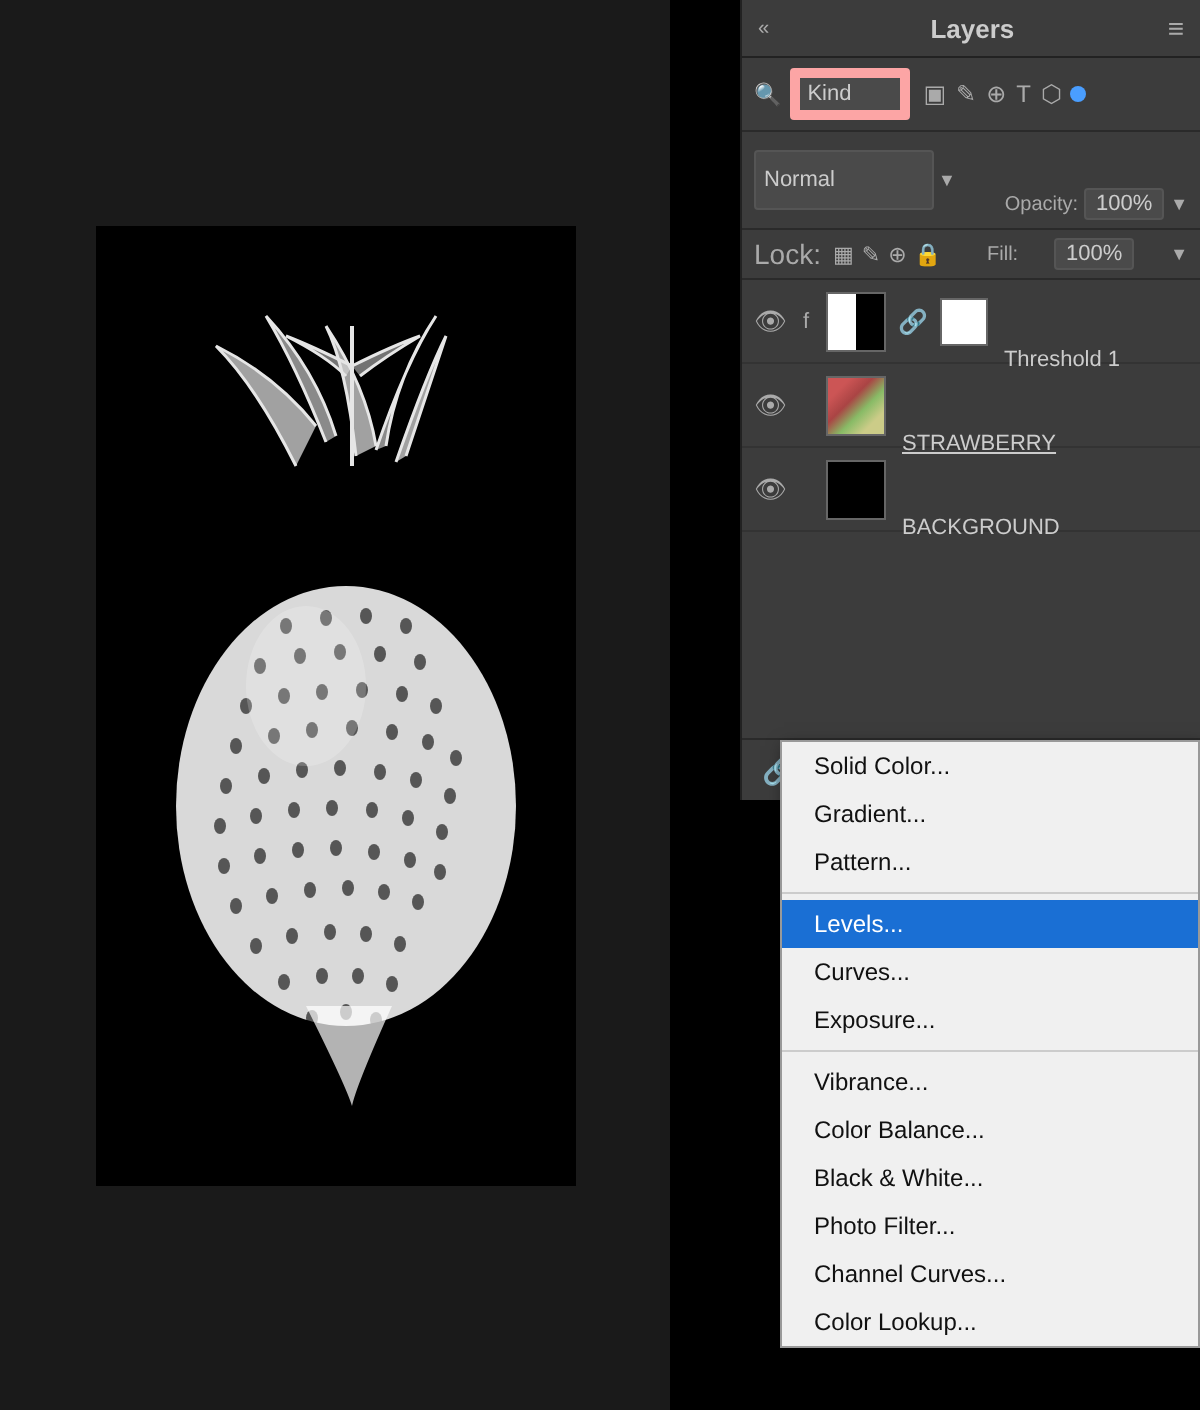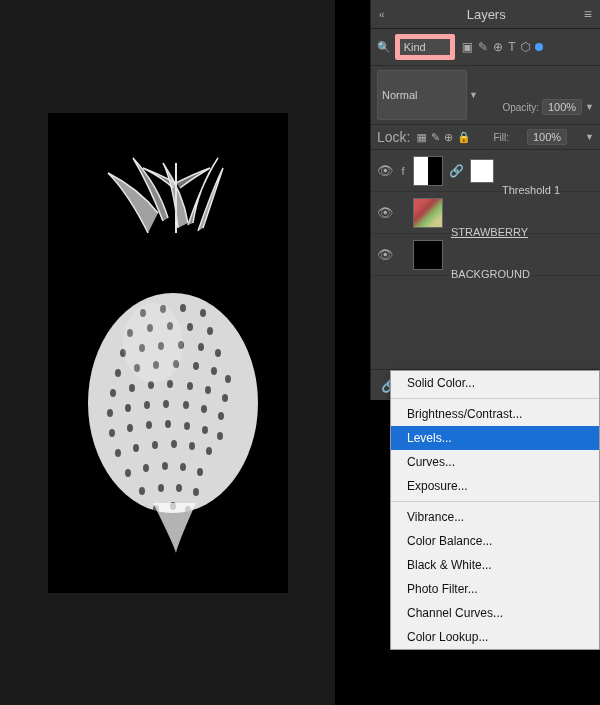--- a/index.html
+++ b/index.html
@@ -56,21 +56,21 @@
       padding: 6px 8px;
       display: flex;
       align-items: center;
       justify-content: space-between;
       border-bottom: 1px solid #222;
     }
 
     .panel-title {
       color: #ccc;
       font-size: 13px;
-      font-weight: normal;
+      font-weight: bold;
       text-align: center;
     }
 
     .panel-menu-icon {
       color: #aaa;
       font-size: 14px;
       cursor: pointer;
     }
 
     .panel-collapse-icon {
@@ -139,21 +139,21 @@
       align-items: center;
       gap: 6px;
       border-bottom: 1px solid #2a2a2a;
     }
 
     .blend-dropdown {
       background: #4a4a4a;
       border: 1px solid #555;
       color: #ccc;
       font-size: 11px;
-      padding: 18px 4px;
+      padding: 8px 4px;
       width: 90px;
       cursor: pointer;
       appearance: none;
       -webkit-appearance: none;
       border-radius: 2px;
     }
 
     .opacity-section {
       display: flex;
       align-items: center;
@@ -578,22 +578,23 @@
     <div class="panel-toolbar">
       <button class="toolbar-btn">🔗</button>
       <button class="toolbar-btn" style="font-style:italic; font-weight:bold; font-size:13px; color:#ccc;">fx</button>
       <button class="toolbar-btn">⬜</button>
     </div>
   </div>
 </div>
 
 <div class="dropdown-menu" id="dropdown-menu">
 <div class="menu-item">Solid Color...</div>
+    <div class="menu-item">Gradient...</div>
+    <div class="menu-item">Pattern...</div>
     <div class="menu-separator"></div>
-    <div class="menu-item">Brightness/Contrast...</div>
     <div class="menu-item highlighted">Levels...</div>
     <div class="menu-item">Curves...</div>
     <div class="menu-item">Exposure...</div>
     <div class="menu-separator"></div>
     <div class="menu-item">Vibrance...</div>
     <div class="menu-item">Color Balance...</div>
     <div class="menu-item">Black &amp; White...</div>
     <div class="menu-item">Photo Filter...</div>
     <div class="menu-item">Channel Curves...</div>
     <div class="menu-item">Color Lookup...</div>

